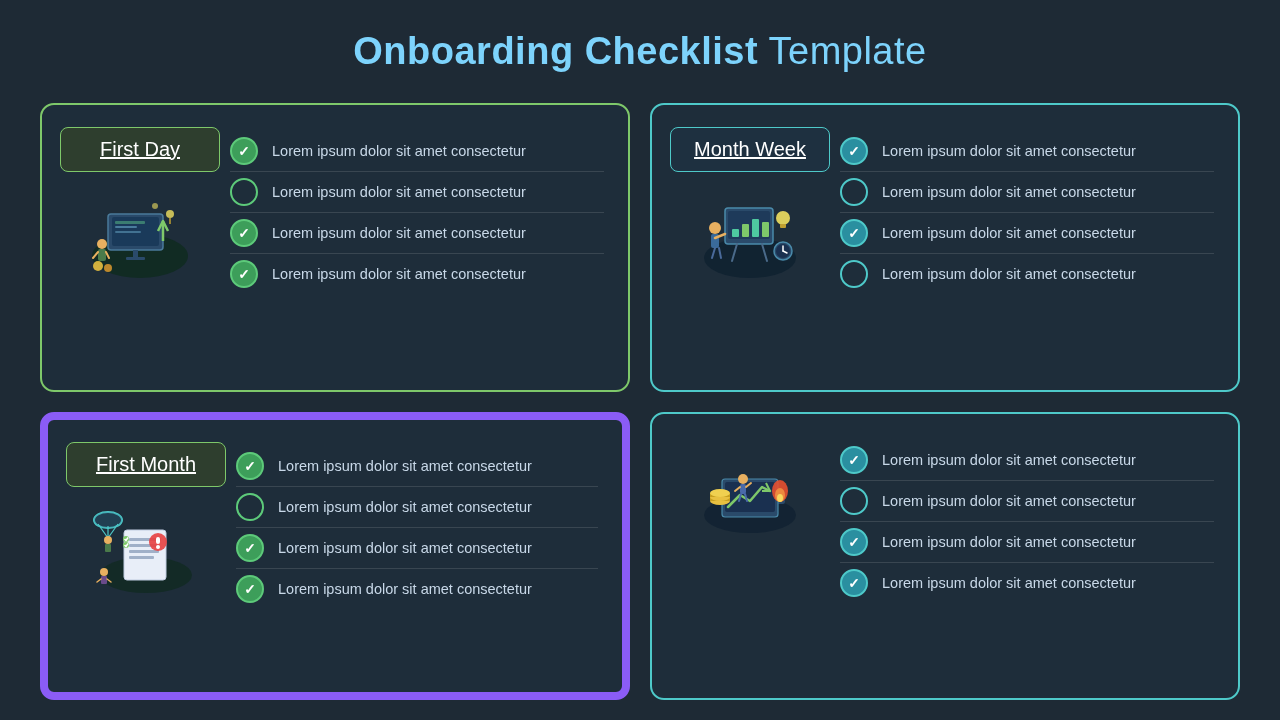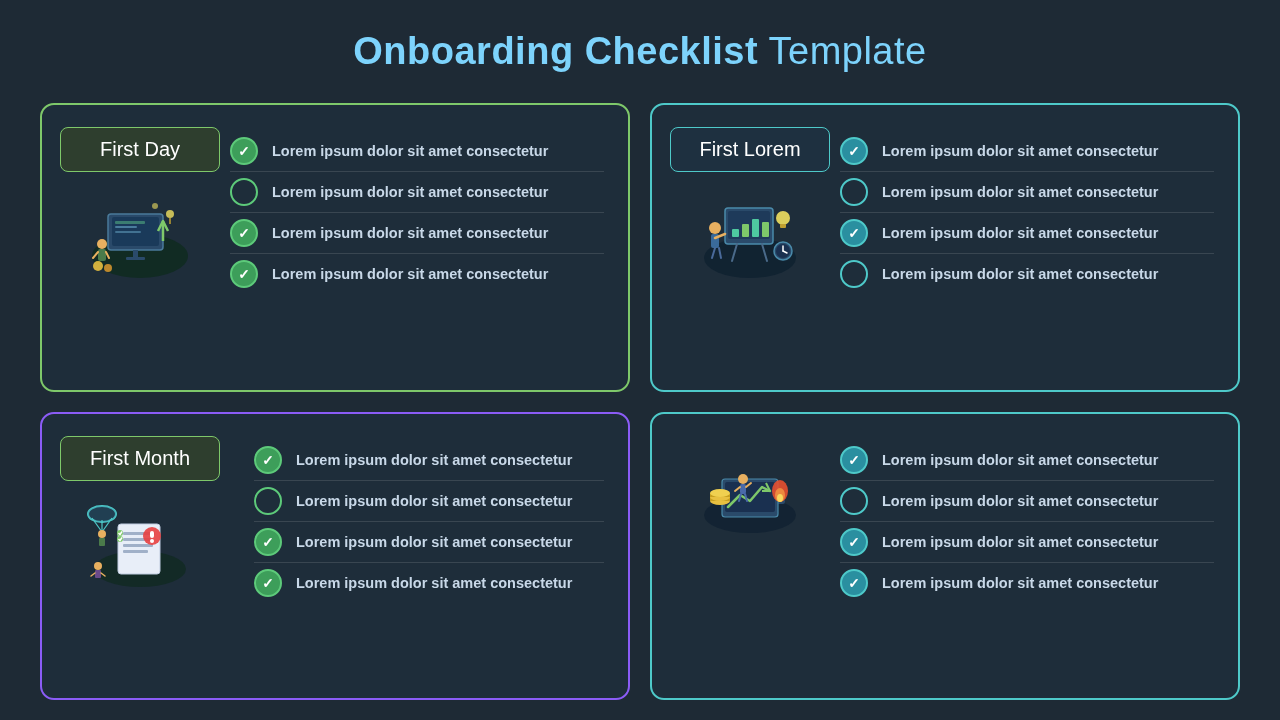--- a/index.html
+++ b/index.html
@@ -51,22 +51,21 @@
 
     .card-top-left {
       border: 2px solid #7ec86a;
     }
 
     .card-top-right {
       border: 2px solid #4ec9c9;
     }
 
     .card-bottom-left {
-      border: 2px solid #8b5cf6;
-      gap: 24px;
+      border: 8px solid #8b5cf6;
     }
 
     .card-bottom-right {
       border: 2px solid #4ec9c9;
     }
 
     .card-left {
       display: flex;
       flex-direction: column;
       align-items: center;
@@ -77,20 +76,21 @@
 
     .card-label {
       border-radius: 8px;
       padding: 10px 18px;
       font-size: 20px;
       color: #ffffff;
       font-weight: 400;
       text-align: center;
       margin-bottom: 10px;
       width: 100%;
+      text-decoration: underline;
     }
 
     .card-top-left .card-label,
     .card-bottom-left .card-label {
       background-color: #2e3e2e;
       border: 1.5px solid #7ec86a;
     }
 
     .card-top-right .card-label,
     .card-bottom-right .card-label {
@@ -130,21 +130,21 @@
 
     .check-icon {
       width: 28px;
       height: 28px;
       flex-shrink: 0;
     }
 
     .check-text {
       font-size: 14.5px;
       color: #c8d8e8;
-      font-weight: 700;
+      font-weight: 400;
     }
 
     
     .check-filled-green {
       border-radius: 50%;
       background: #3d9e5a;
       border: 2px solid #5dca7a;
       display: flex;
       align-items: center;
       justify-content: center;
@@ -252,21 +252,21 @@
       </div>
       <div class="checklist-item">
         <div class="check-icon check-filled-green"></div>
         <span class="check-text">Lorem ipsum dolor sit amet consectetur</span>
       </div>
     </div>
   </div>
 
   <div class="card card-top-right">
     <div class="card-left">
-      <div class="card-label">First Lorem</div>
+      <div class="card-label">Month Week</div>
       <div class="card-illustration">
         <svg class="illus-svg" viewBox="0 0 120 95" xmlns="http://www.w3.org/2000/svg">
           <ellipse cx="60" cy="72" rx="46" ry="20" fill="#0e2030" opacity="0.8"></ellipse>
 
           <rect x="35" y="22" width="48" height="36" rx="3" fill="#2a4a6a" stroke="#4a8aaa" stroke-width="1.5"></rect>
           <rect x="38" y="25" width="42" height="28" rx="2" fill="#1e3a5a"></rect>
 
           <rect x="42" y="43" width="7" height="8" fill="#4ec9a0" rx="1"></rect>
           <rect x="52" y="38" width="7" height="13" fill="#7ec86a" rx="1"></rect>
           <rect x="62" y="33" width="7" height="18" fill="#4ec9a0" rx="1"></rect>

